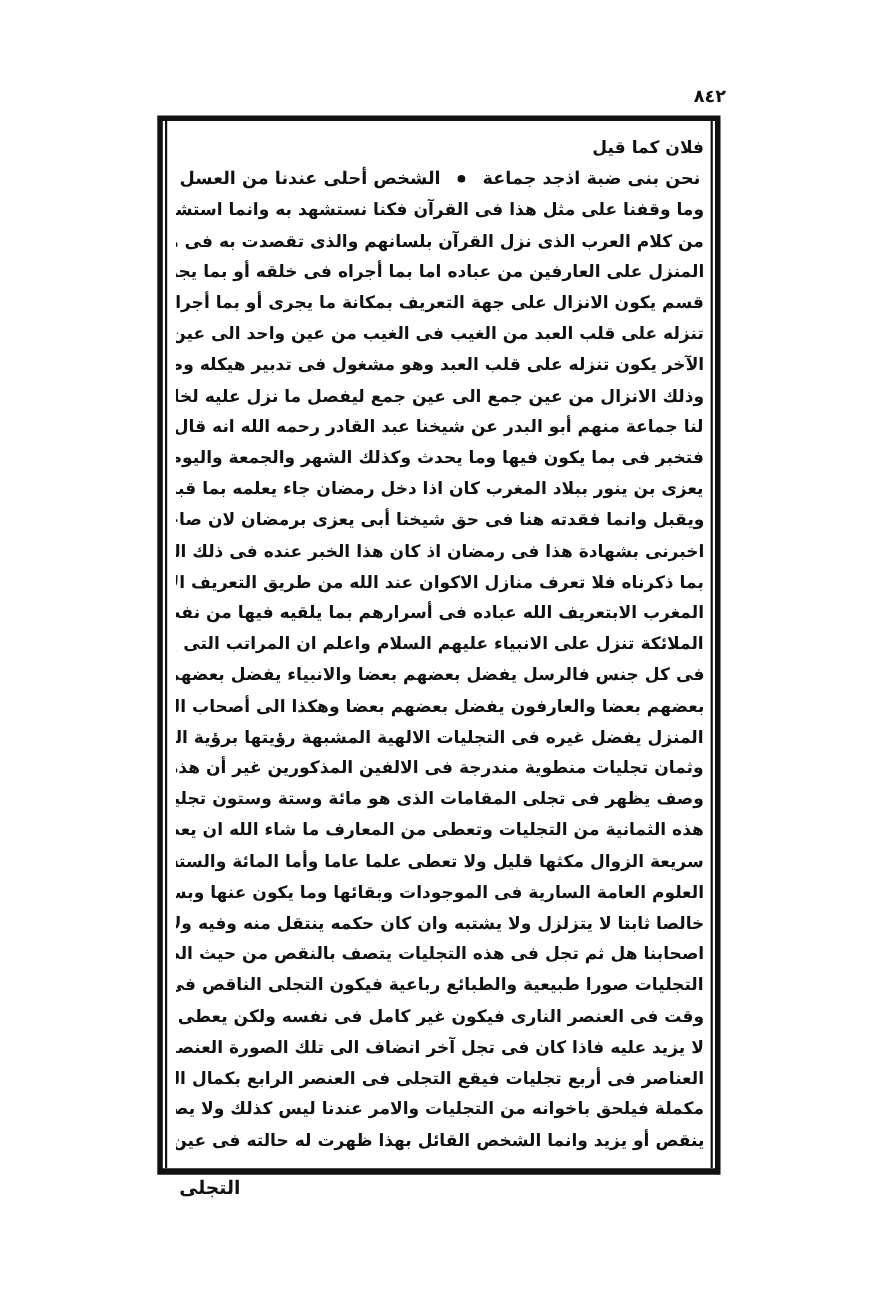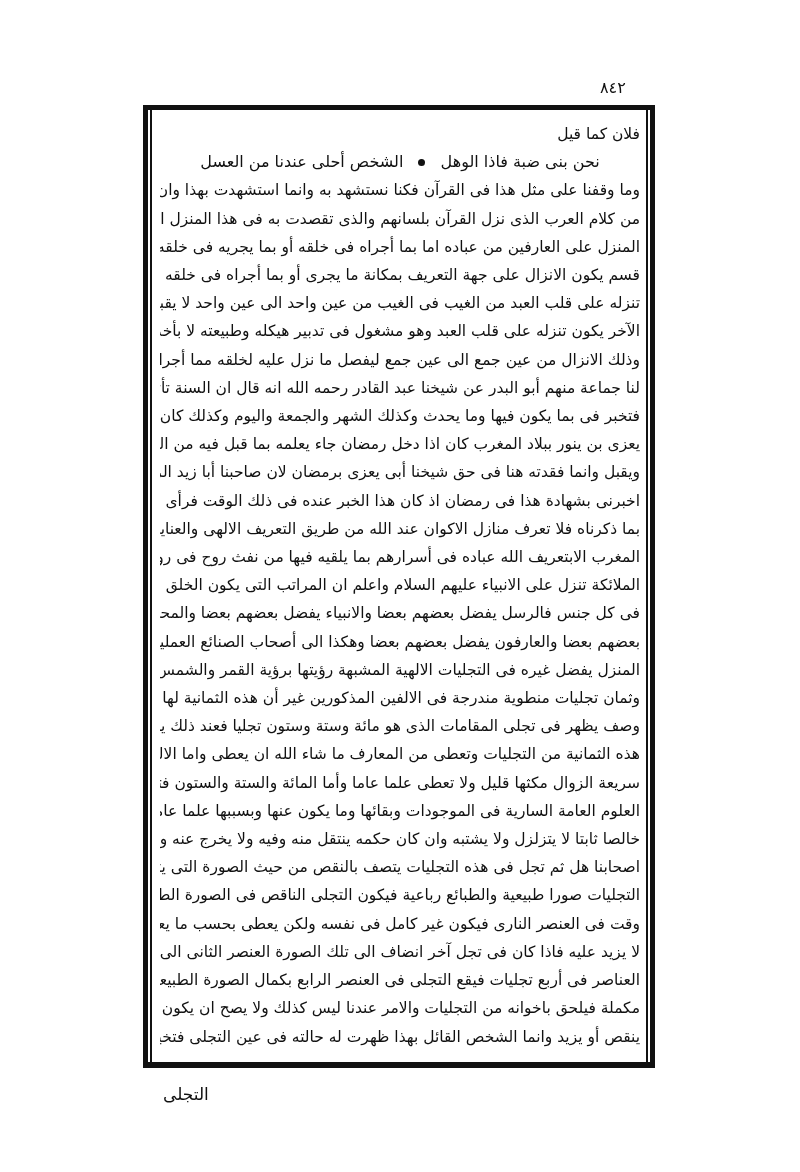--- a/index.html
+++ b/index.html
@@ -14,23 +14,23 @@
       overflow: hidden;
       font-family: "DejaVu Sans", sans-serif;
       color: #111111;
     }
     .page-number {
       position: absolute;
       top: 78px;
       left: 600px;
       width: 60px;
       font-size: 16px;
-      font-weight: normal;
+      font-weight: bold;
       direction: rtl;
-      text-align: left;
+      text-align: right;
       letter-spacing: 1px;
     }
     .frame {
       position: absolute;
       left: 143px;
       top: 105px;
       width: 502px;
       height: 952px;
       border-left: 5px solid #111;
       border-right: 5px solid #111;
@@ -51,21 +51,21 @@
     .text-block {
       position: absolute;
       left: 12px;
       right: 10px;
       top: 10px;
       direction: rtl;
       text-align: justify;
       text-align-last: justify;
       font-size: 15.5px;
       line-height: 28.2px;
-      font-weight: normal;
+      font-weight: bold;
     }
     .line {
       display: block;
       white-space: nowrap;
       overflow: hidden;
       text-align: justify;
       text-align-last: justify;
     }
     .line.heading {
       text-align: right;
@@ -83,35 +83,34 @@
       background: #111;
       border-radius: 50%;
       margin: 0 10px;
       vertical-align: middle;
     }
     .catchword {
       position: absolute;
       left: 163px;
       top: 1070px;
       font-size: 17px;
-      font-weight: normal;
+      font-weight: bold;
       direction: rtl;
-      margin-top: 14px;
     }
   </style>
 </head>
 <body>
 
 <div class="page-number">٨٤٢</div>
 
 <div class="frame">
   <div class="text-block">
     <span class="line heading">فلان كما قيل</span>
     <span class="line verse">
-      <span>نحن بنى ضبة فاذا الوهل</span>
+      <span>نحن بنى ضبة اذجد جماعة</span>
       <span class="sep"></span>
       <span>الشخص أحلى عندنا من العسل</span>
     </span>
     <span class="line">وما وقفنا على مثل هذا فى القرآن فكنا نستشهد به وانما استشهدت بهذا وان لم يكن قرآنا فانه</span>
     <span class="line">من كلام العرب الذى نزل القرآن بلسانهم والذى تقصدت به فى هذا المنزل الانزال الالهى</span>
     <span class="line">المنزل على العارفين من عباده اما بما أجراه فى خلقه أو بما يجريه فى خلقه وانزاله على قسمين</span>
     <span class="line">قسم يكون الانزال على جهة التعريف بمكانة ما يجرى أو بما أجراه فى خلقه ومرتبته فيكون</span>
     <span class="line">تنزله على قلب العبد من الغيب فى الغيب من عين واحد الى عين واحد لا يقبل التفصيل والقسم</span>
     <span class="line">الآخر يكون تنزله على قلب العبد وهو مشغول فى تدبير هيكله وطبيعته لا بأخذه عن ذلك</span>
     <span class="line">وذلك الانزال من عين جمع الى عين جمع ليفصل ما نزل عليه لخلقه مما أجراه الله أو يجريه حكى</span>

